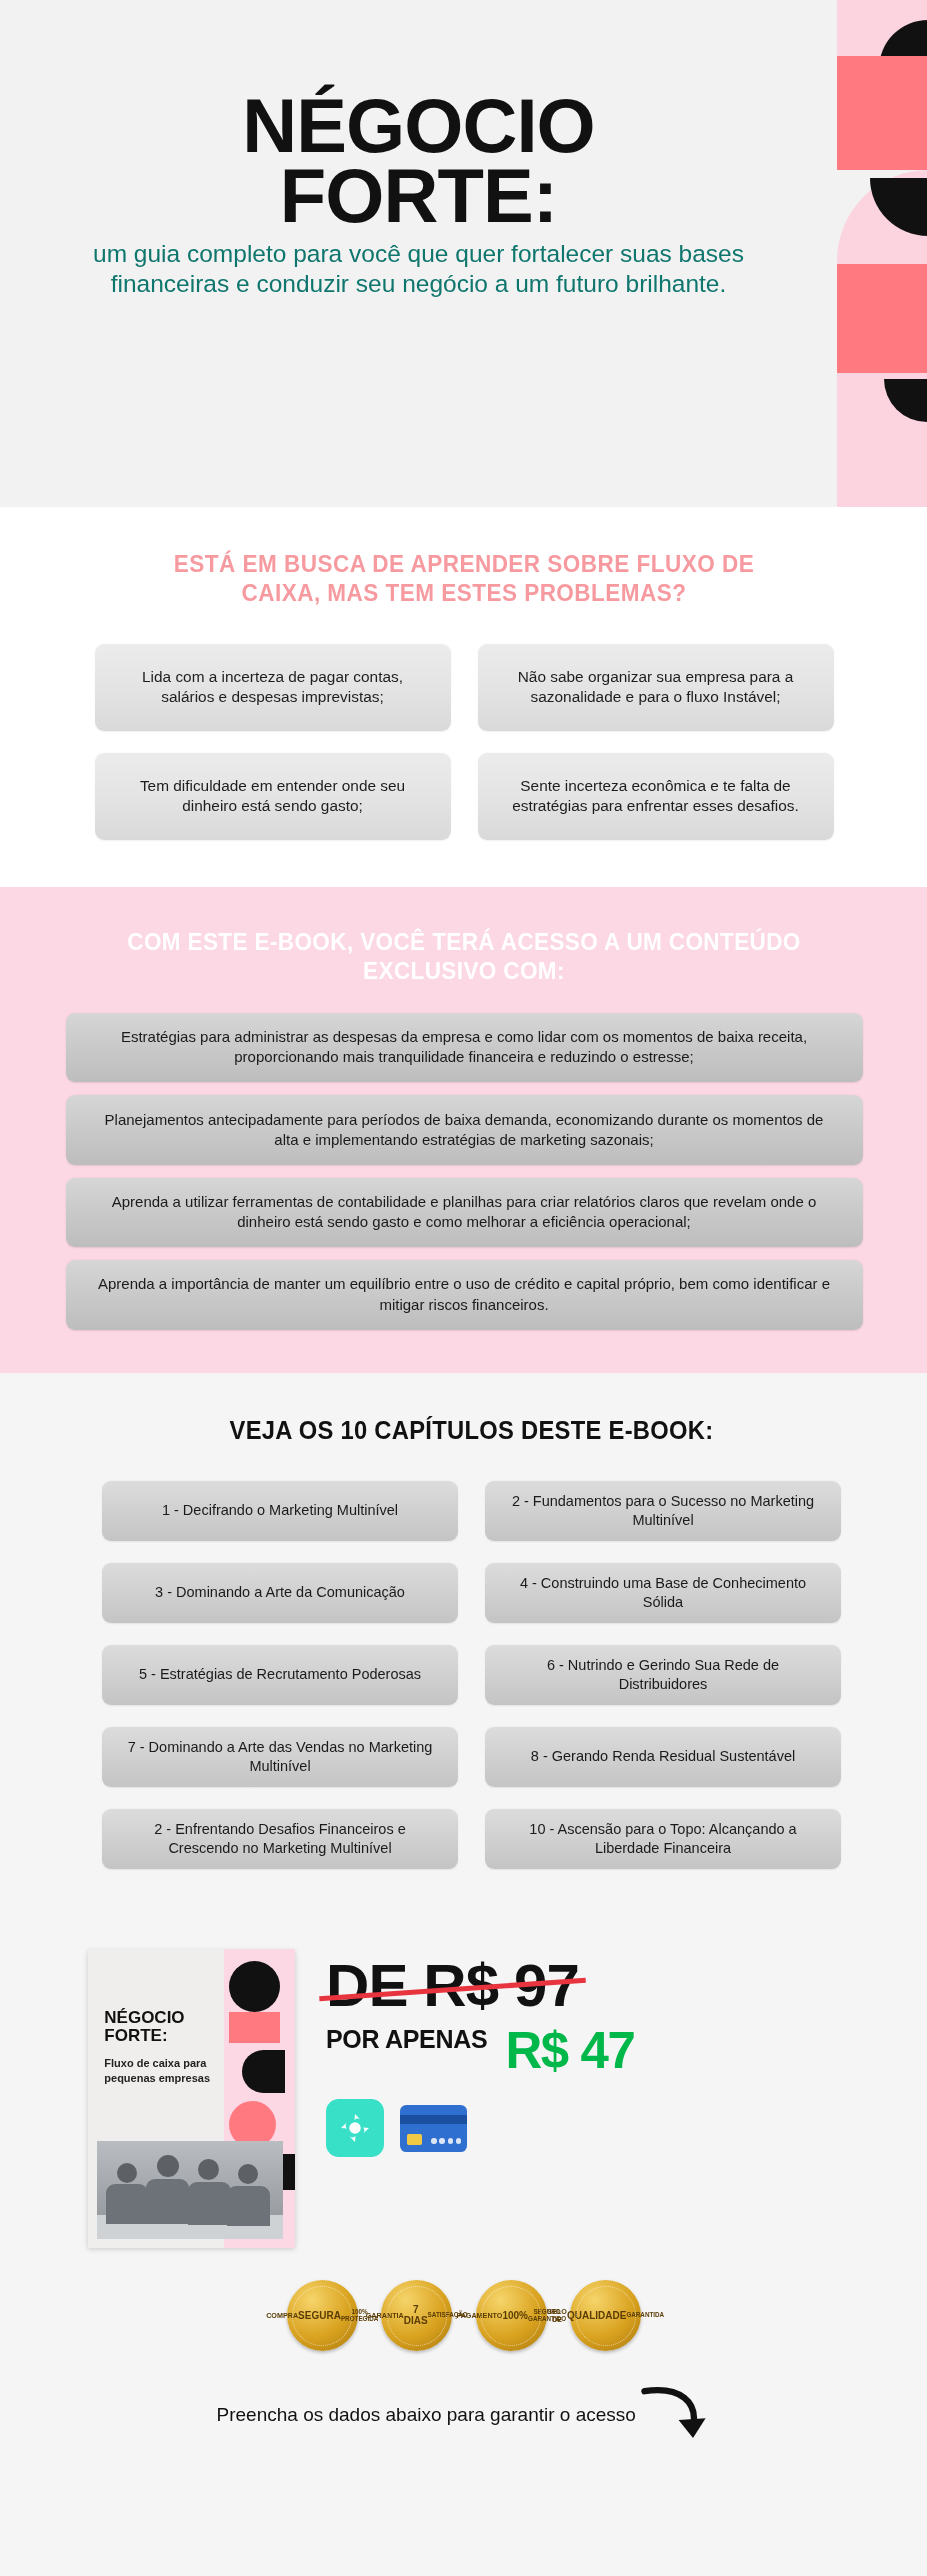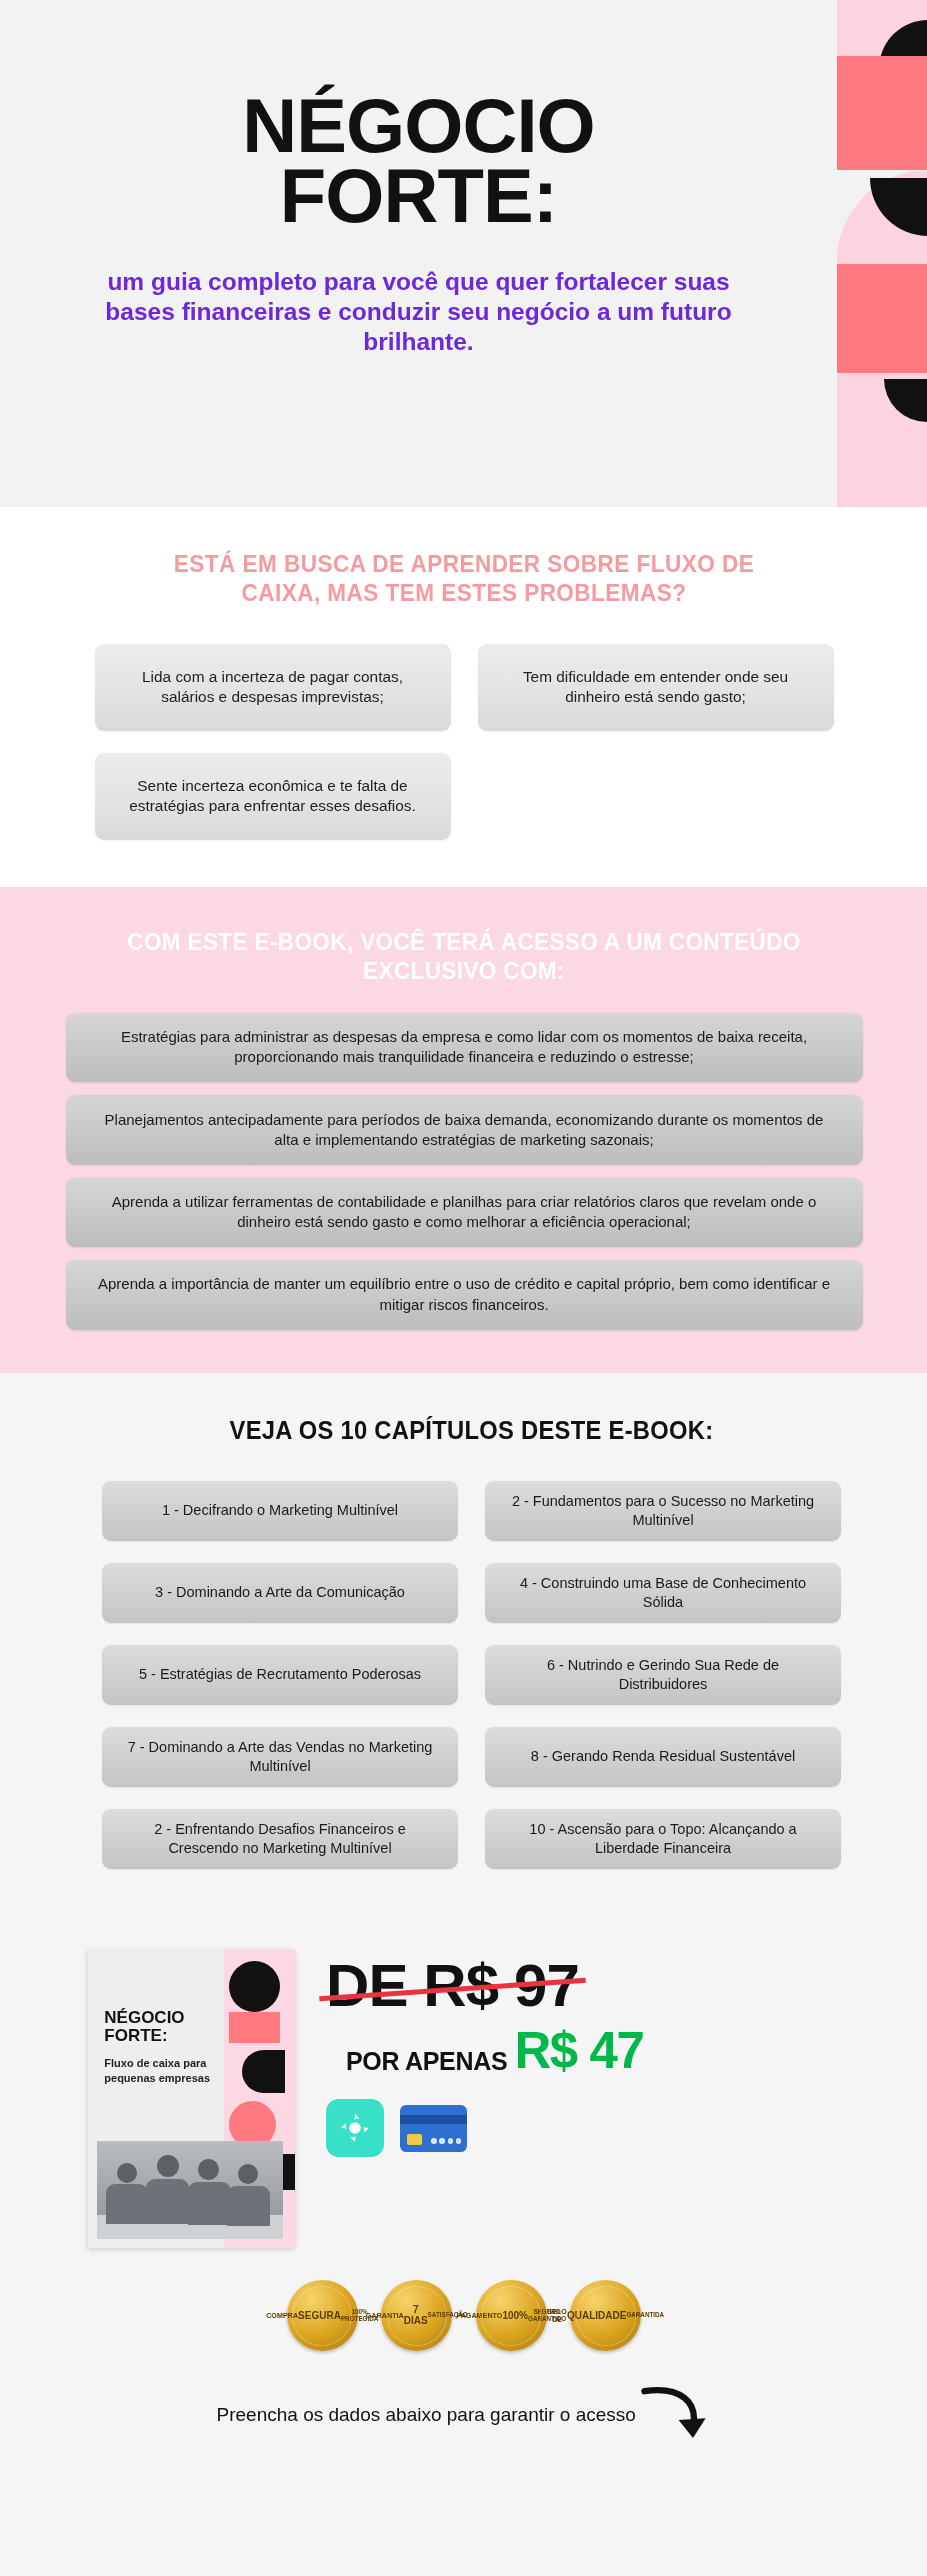--- a/index.html
+++ b/index.html
@@ -64,25 +64,25 @@
   .hero-title {
     font-size: 76px;
     line-height: 0.92;
     font-weight: 800;
     letter-spacing: -0.9px;
     color: #111;
     text-align: center;
     max-width: 688px;
   }
   .hero-sub {
-    margin-top: 36px;
+    margin-top: 8px;
     font-size: 24.5px;
     line-height: 1.22;
-    font-weight: 700;
-    color: #6d28d9;
+    font-weight: 400;
+    color: #0f766e;
     text-align: center;
     max-width: 661px;
   }
 
   
   .problems {
     background: #ffffff;
     padding: 42px 0 47px 0;
   }
   .sec-title-pink {
@@ -273,24 +273,23 @@
     position: absolute;
     left: -7.2px;
     right: -7.2px;
     top: 52%;
     height: 4.5px;
     background: #e8343f;
     transform: rotate(-4deg);
   }
   .price-row2 {
     display: flex;
-    align-items: flex-end;
-    gap: 7px;
+    align-items: flex-start;
+    gap: 18px;
     margin-top: 9px;
-    margin-left: 20px;
   }
   .por-apenas {
     font-size: 25px;
     font-weight: 800;
     color: #111;
     letter-spacing: -0.3px;
     text-transform: uppercase;
   }
   .price-new {
     font-size: 51px;
@@ -406,20 +405,21 @@
         <span>FORTE:</span>
       </h1>
       <p class="hero-sub">um guia completo para você que quer fortalecer suas bases financeiras e conduzir seu negócio a um futuro brilhante.</p>
     </div>
   </section>
 
   <section class="problems">
     <h2 class="sec-title-pink">ESTÁ EM BUSCA DE APRENDER SOBRE FLUXO DE CAIXA, MAS TEM ESTES PROBLEMAS?</h2>
     <div class="grid2">
       <div class="prob-card">Lida com a incerteza de pagar contas, salários e despesas imprevistas;</div>
+      <div class="prob-card">Não sabe organizar sua empresa para a sazonalidade e para o fluxo Instável;</div>
       <div class="prob-card">Tem dificuldade em entender onde seu dinheiro está sendo gasto;</div>
       <div class="prob-card">Sente incerteza econômica e te falta de estratégias para enfrentar esses desafios.</div>
     </div>
   </section>
 
   <section class="access">
     <h2 class="sec-title-white">COM ESTE E-BOOK, VOCÊ TERÁ ACESSO A UM CONTEÚDO EXCLUSIVO COM:</h2>
     <div class="access-list">
       <div class="access-item">Estratégias para administrar as despesas da empresa e como lidar com os momentos de baixa receita, proporcionando mais tranquilidade financeira e reduzindo o estresse;</div>
       <div class="access-item">Planejamentos antecipadamente para períodos de baixa demanda, economizando durante os momentos de alta e implementando estratégias de marketing sazonais;</div>

